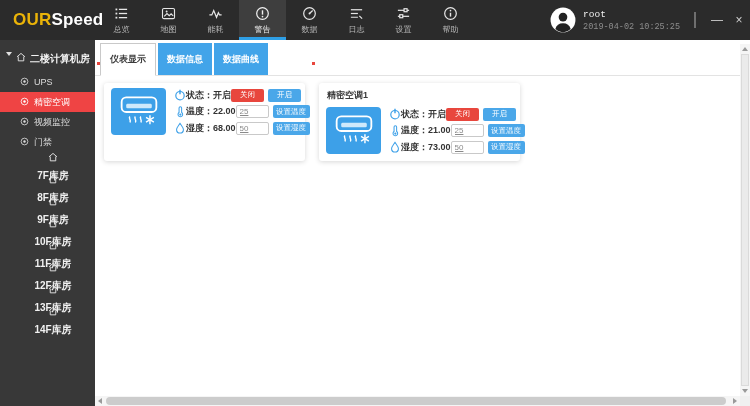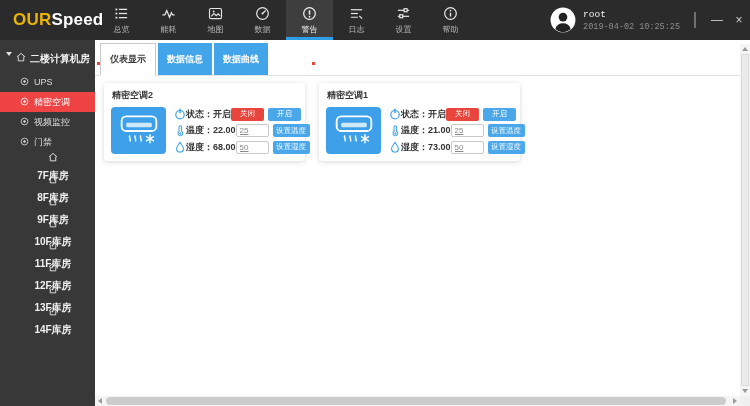--- a/index.html
+++ b/index.html
@@ -102,55 +102,55 @@
                 <rect x="1.6" y="2.7" width="1.9" height="1.9"></rect>
                 <rect x="1.6" y="7.1" width="1.9" height="1.9"></rect>
                 <rect x="1.6" y="11.5" width="1.9" height="1.9"></rect>
               </g>
             </svg>
           </span>
         <span class="nav-label">总览</span>
       </div>
       <div class="nav-item">
         <span class="nav-icon">
-            <svg width="15" height="15" viewBox="0 0 16 16" fill="none" stroke="#e6e6e6" stroke-width="1.3">
-              <path d="M1.5 9.5h2.6l2-4.6 3 7.2 2-5 1.2 2.4h2.2"></path>
-            </svg>
-          </span>
-        <span class="nav-label">能耗</span>
-      </div>
-      <div class="nav-item">
-        <span class="nav-icon">
             <svg width="15" height="15" viewBox="0 0 16 16" fill="none" stroke="#e6e6e6" stroke-width="1.2">
               <rect x="1.6" y="2.6" width="12.8" height="10.8" rx="1.5"></rect>
               <path d="M3.4 11l3-3 2.4 2.4 2-2 2.2 2.2"></path>
               <circle cx="6" cy="5.9" r="1" fill="#e6e6e6" stroke="none"></circle>
             </svg>
           </span>
         <span class="nav-label">地图</span>
       </div>
       <div class="nav-item">
         <span class="nav-icon">
             <svg width="15" height="15" viewBox="0 0 16 16" fill="none" stroke="#e6e6e6" stroke-width="1.3">
-              <circle cx="8" cy="8" r="6.2"></circle>
-              <line x1="8" y1="8" x2="11.4" y2="4.8"></line>
-              <circle cx="8" cy="8" r="1" fill="#e6e6e6" stroke="none"></circle>
-            </svg>
-          </span>
-        <span class="nav-label">数据</span>
+              <path d="M1.5 9.5h2.6l2-4.6 3 7.2 2-5 1.2 2.4h2.2"></path>
+            </svg>
+          </span>
+        <span class="nav-label">能耗</span>
       </div>
       <div class="nav-item active">
         <span class="nav-icon">
             <svg width="15" height="15" viewBox="0 0 16 16" fill="none" stroke="#f2f2f2" stroke-width="1.3">
               <circle cx="8" cy="8" r="6.2"></circle>
               <line x1="8" y1="4.6" x2="8" y2="9.2" stroke-width="1.5"></line>
               <circle cx="8" cy="11.3" r="0.9" fill="#f2f2f2" stroke="none"></circle>
             </svg>
           </span>
         <span class="nav-label">警告</span>
+      </div>
+      <div class="nav-item">
+        <span class="nav-icon">
+            <svg width="15" height="15" viewBox="0 0 16 16" fill="none" stroke="#e6e6e6" stroke-width="1.3">
+              <circle cx="8" cy="8" r="6.2"></circle>
+              <line x1="8" y1="8" x2="11.4" y2="4.8"></line>
+              <circle cx="8" cy="8" r="1" fill="#e6e6e6" stroke="none"></circle>
+            </svg>
+          </span>
+        <span class="nav-label">数据</span>
       </div>
       <div class="nav-item">
         <span class="nav-icon">
             <svg width="15" height="15" viewBox="0 0 16 16" fill="none" stroke="#e6e6e6" stroke-width="1.3">
               <line x1="2" y1="4" x2="14" y2="4"></line>
               <line x1="2" y1="8" x2="9.5" y2="8"></line>
               <path d="M2 12h7.5M11 10.5l3 3"></path>
             </svg>
           </span>
         <span class="nav-label">日志</span>
@@ -290,21 +290,20 @@
         <div class="tab inactive">数据信息</div>
         <div class="tab inactive">数据曲线</div>
       </div>
 
       <div class="dot dot1"></div>
       <div class="dot dot2"></div>
 
       <div class="cards">
 
         <div class="card">
-          <div class="card-title">精密空调2</div>
           <div class="card-body">
             <div class="ac-square">
               <svg width="50" height="42" viewBox="0 0 54 46" fill="none">
                 <rect x="8" y="7" width="38" height="16" rx="5" stroke="#ffffff" stroke-width="2"></rect>
                 <rect x="13" y="14" width="28" height="5" rx="1.5" fill="#cfe9fb"></rect>
                 <path d="M17 28c-2 2 2 4 0 6.5" stroke="#ffffff" stroke-width="1.6"></path>
                 <path d="M23 28c-2 2 2 4 0 6.5" stroke="#ffffff" stroke-width="1.6"></path>
                 <path d="M29 28c-2 2 2 4 0 6.5" stroke="#ffffff" stroke-width="1.6"></path>
                 <g stroke="#ffffff" stroke-width="1.6">
                     <line x1="39" y1="26.5" x2="39" y2="36.5"></line>

